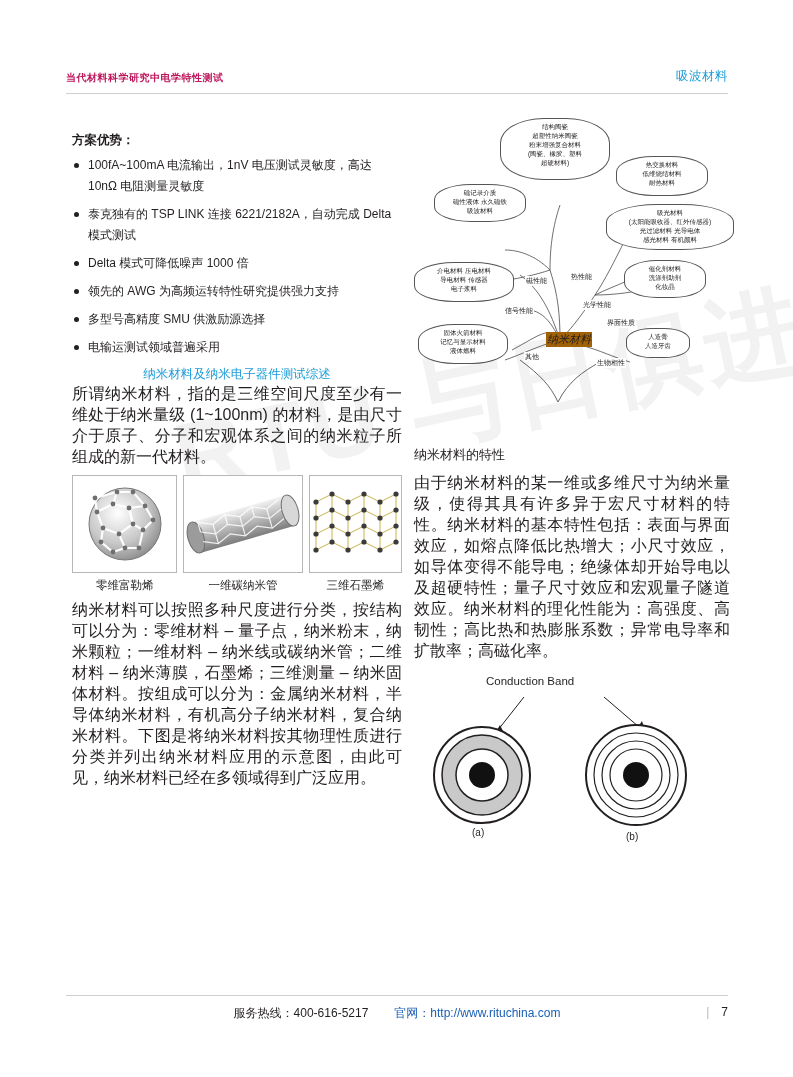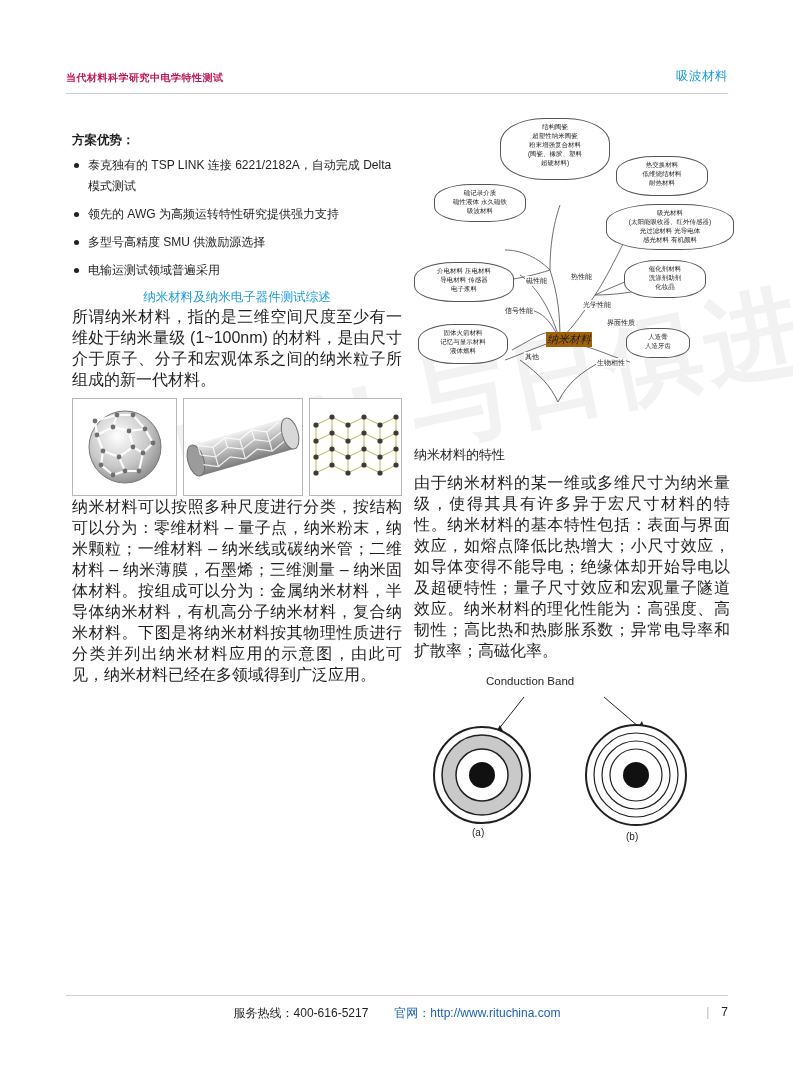--- a/index.html
+++ b/index.html
@@ -260,21 +260,23 @@
     <div class="header">
       <div class="header-title">当代材料科学研究中电学特性测试</div>
       <div class="header-right">吸波材料</div>
     </div>
 
     <div class="col-left">
 
       <div class="section-label">方案优势：</div>
 
       <ul class="bullets">
+        <li>100fA~100mA 电流输出，1nV 电压测试灵敏度，高达 10nΩ 电阻测量灵敏度</li>
         <li>泰克独有的 TSP LINK 连接 6221/2182A，自动完成 Delta 模式测试</li>
+        <li>Delta 模式可降低噪声 1000 倍</li>
         <li>领先的 AWG 为高频运转特性研究提供强力支持</li>
         <li>多型号高精度 SMU 供激励源选择</li>
         <li>电输运测试领域普遍采用</li>
       </ul>
 
       <div class="blue-sub">纳米材料及纳米电子器件测试综述</div>
 
       <div class="body-text">所谓纳米材料，指的是三维空间尺度至少有一维处于纳米量级 (1~100nm) 的材料，是由尺寸介于原子、分子和宏观体系之间的纳米粒子所组成的新一代材料。</div>
 
       <div class="img-row">
@@ -378,20 +380,25 @@
                 <circle cx="22" cy="66" r="2.6"></circle>
                 <circle cx="38" cy="74" r="2.6"></circle>
               <circle cx="54" cy="66" r="2.6"></circle>
                 <circle cx="70" cy="74" r="2.6"></circle>
                 <circle cx="86" cy="66" r="2.6"></circle>
             </g>
           </svg>
         </div>
       </div>
 
+      <div class="img-cap-row">
+        <div class="img-cap a">零维富勒烯</div>
+        <div class="img-cap b">一维碳纳米管</div>
+        <div class="img-cap c">三维石墨烯</div>
+      </div>
 
       <div class="body-text">纳米材料可以按照多种尺度进行分类，按结构可以分为：零维材料 – 量子点，纳米粉末，纳米颗粒；一维材料 – 纳米线或碳纳米管；二维材料 – 纳米薄膜，石墨烯；三维测量 – 纳米固体材料。按组成可以分为：金属纳米材料，半导体纳米材料，有机高分子纳米材料，复合纳米材料。下图是将纳米材料按其物理性质进行分类并列出纳米材料应用的示意图，由此可见，纳米材料已经在多领域得到广泛应用。</div>
     </div>
 
     <div class="mindmap">
       <svg width="340" height="320" viewBox="0 0 340 320" style="position:absolute;left:0;top:0;">
         <g stroke="#4a4a4a" stroke-width="0.8" fill="none">
           <path d="M160 230 C150 200, 140 180, 120 165"></path>
           <path d="M160 230 C150 210, 140 195, 112 200"></path>
           <path d="M160 230 C150 215, 140 225, 112 240"></path>

